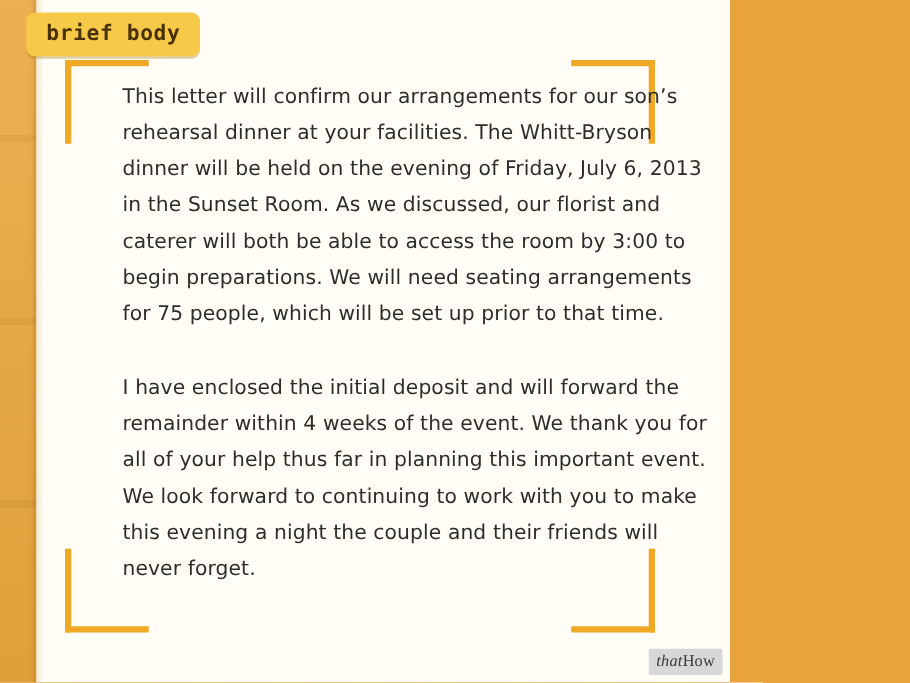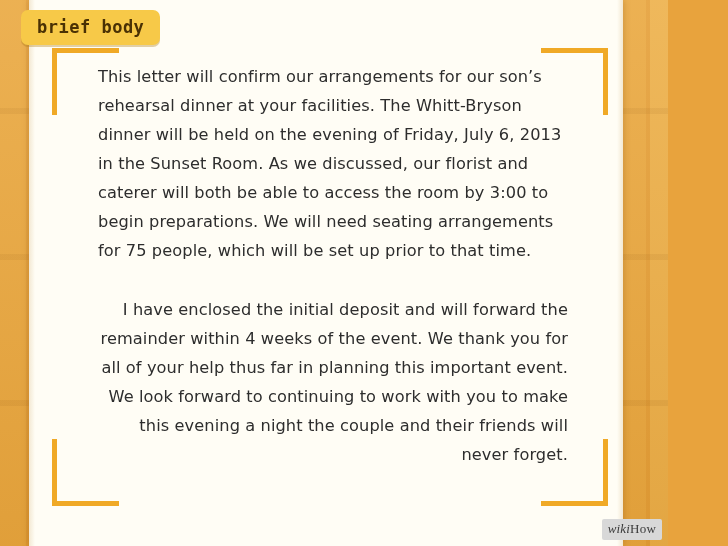--- a/index.html
+++ b/index.html
@@ -9,21 +9,21 @@
   body {
     width: 728px;
     height: 546px;
     overflow: hidden;
     font-family: "DejaVu Sans", sans-serif;
     background: #e8a33d;
   }
 
   .scene {
     position: relative;
-    width: 668px;
+    width: 584px;
     height: 546px;
     background: #e9a53f;
     overflow: hidden;
   }
 
   
   .wood {
     position: absolute;
     inset: 0;
     background:
@@ -122,21 +122,21 @@
     font-family: "DejaVu Sans", sans-serif;
     font-size: 16.2px;
     line-height: 29px;
     letter-spacing: 0.1px;
     text-align: left;
   }
   .letter-body p {
     margin: 0 0 30px 0;
     white-space: normal;
   }
-  .letter-body p:last-child { margin-bottom: 16px; text-align: right; }
+  .letter-body p:last-child { margin-bottom: 16px; }
 
   
   .watermark {
     position: absolute;
     right: 6px;
     bottom: 6px;
     background: #d8d8d8;
     color: #3a3a3a;
     font-family: "Liberation Serif", serif;
     font-size: 13px;
@@ -166,16 +166,16 @@
   <div class="bracket br"></div>
 
   <div class="label-tab">brief body</div>
 
   <div class="letter-body">
     <p>This letter will confirm our arrangements for our son’s rehearsal dinner at your facilities. The Whitt-Bryson dinner will be held on the evening of Friday, July 6, 2013 in the Sunset Room. As we discussed, our florist and caterer will both be able to access the room by 3:00 to begin preparations. We will need seating arrangements for 75 people, which will be set up prior to that time.</p>
     <p>I have enclosed the initial deposit and will forward the remainder within 4 weeks of the event. We thank you for all of your help thus far in planning this important event. We look forward to continuing to work with you to make this evening a night the couple and their friends will never forget.</p>
   </div>
 
   <div class="watermark">
-    <span class="wiki">wiki</span><span class="how">How</span>
+    <span class="wiki">that</span><span class="how">How</span>
   </div>
 
 </div>
 
 </body></html>

